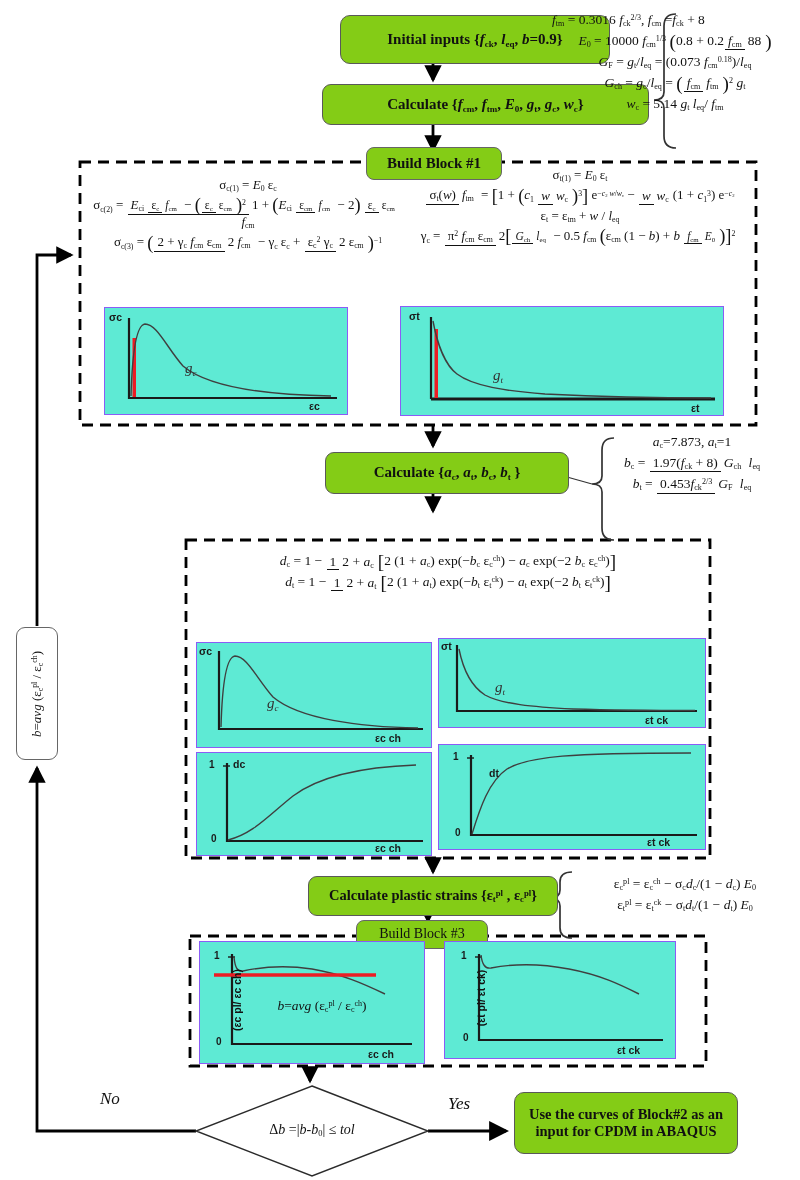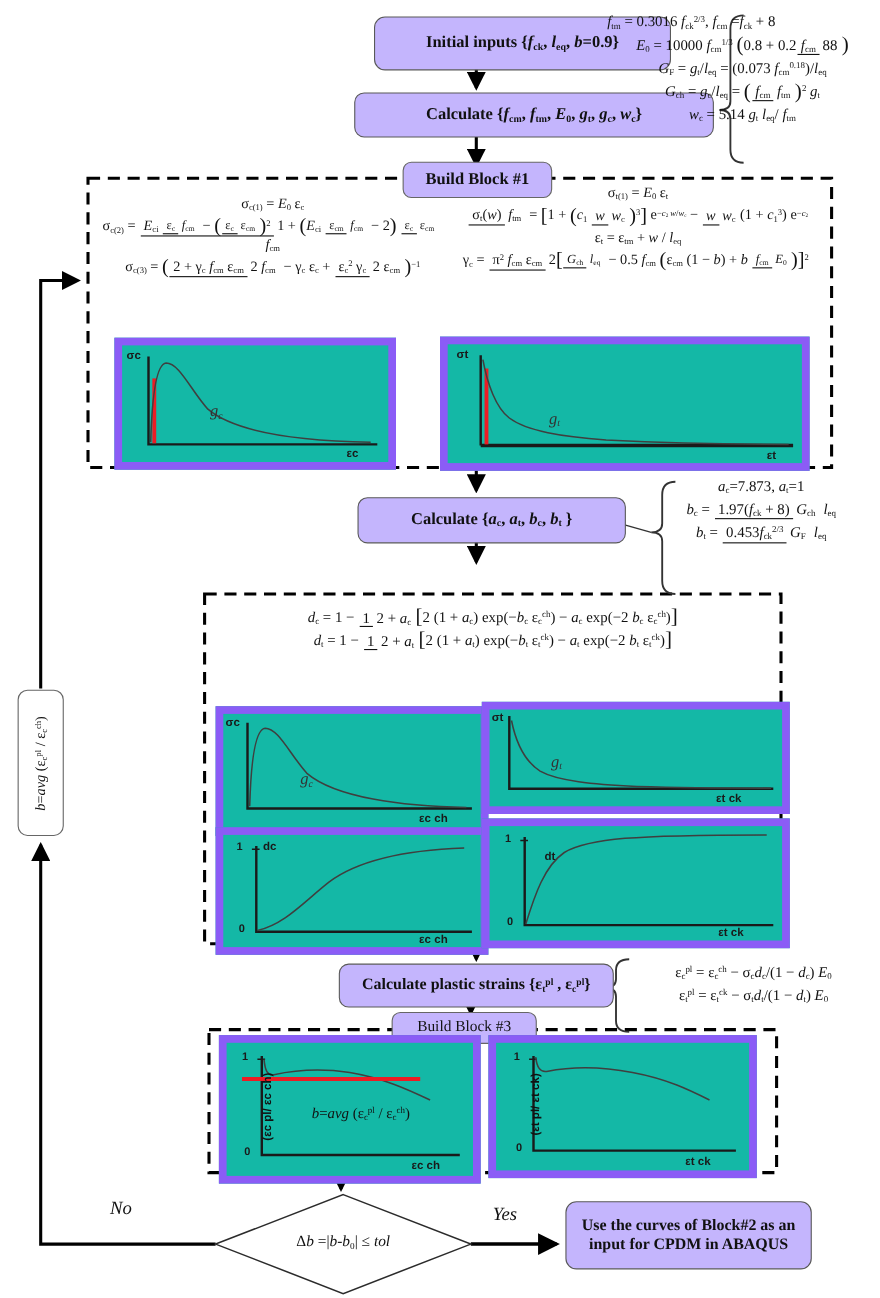--- a/index.html
+++ b/index.html
@@ -1,33 +1,33 @@
 <!DOCTYPE html>
 <html><head>
 <meta charset="utf-8">
 <style>
   html,body{margin:0;padding:0;background:#fff;}
   .canvas{position:relative;width:800px;height:1180px;background:#fff;overflow:hidden;
           font-family:"Liberation Serif",serif;color:#111;}
   .conn{position:absolute;left:0;top:0;z-index:1;}
-  .node{position:absolute;z-index:2;background:#c4b5fd;border:1.4px solid #595959;border-radius:10px;
+  .node{position:absolute;z-index:2;background:#84cc16;border:1.4px solid #595959;border-radius:10px;
         display:flex;align-items:center;justify-content:center;text-align:center;
         font-size:15px;font-weight:600;line-height:1.15;}
   .titlebox{border-radius:8px;border:1.3px solid #666;}
   .eqcol{position:absolute;z-index:2;display:flex;flex-direction:column;align-items:center;}
   .eqline{margin:2px 0;line-height:1.15;text-align:center;}
   sub{font-size:0.6em;vertical-align:-0.28em;}
   sup{font-size:0.6em;vertical-align:0.5em;}
   i{font-style:italic;}
   .fr{display:inline-flex;flex-direction:row;vertical-align:middle;text-align:center;margin:0 1px;}
   .fr .fr{font-size:0.88em;}
   .nu{display:block;border-bottom:1.1px solid #111;padding:0 3px;line-height:1.12;}
   .de{display:block;padding:0 3px;line-height:1.12;}
   .bp{font-size:1.42em;font-weight:400;vertical-align:middle;line-height:0.75;}
-  .plot{position:absolute;z-index:2;background:#14b8a6;border:7px solid #8b5cf6;}
+  .plot{position:absolute;z-index:2;background:#5eead4;border:1px solid #8b5cf6;}
   .plot svg{position:absolute;left:0;top:0;}
   .axl{position:absolute;font-family:"Liberation Sans",sans-serif;font-weight:700;
        font-size:10.5px;color:#1a1a1a;white-space:nowrap;}
   .tick{position:absolute;font-family:"Liberation Sans",sans-serif;font-weight:700;
         font-size:10px;color:#1a1a1a;}
   .gl{position:absolute;font-style:italic;font-size:15px;color:#333;white-space:nowrap;}
   .ryl{position:absolute;font-family:"Liberation Sans",sans-serif;font-weight:700;font-size:10.5px;
        white-space:nowrap;transform:rotate(-90deg);transform-origin:center;}
   .lbl{position:absolute;z-index:2;font-style:italic;font-size:17px;font-weight:500;}
   .anno{position:absolute;font-size:13.5px;text-align:center;white-space:nowrap;}

